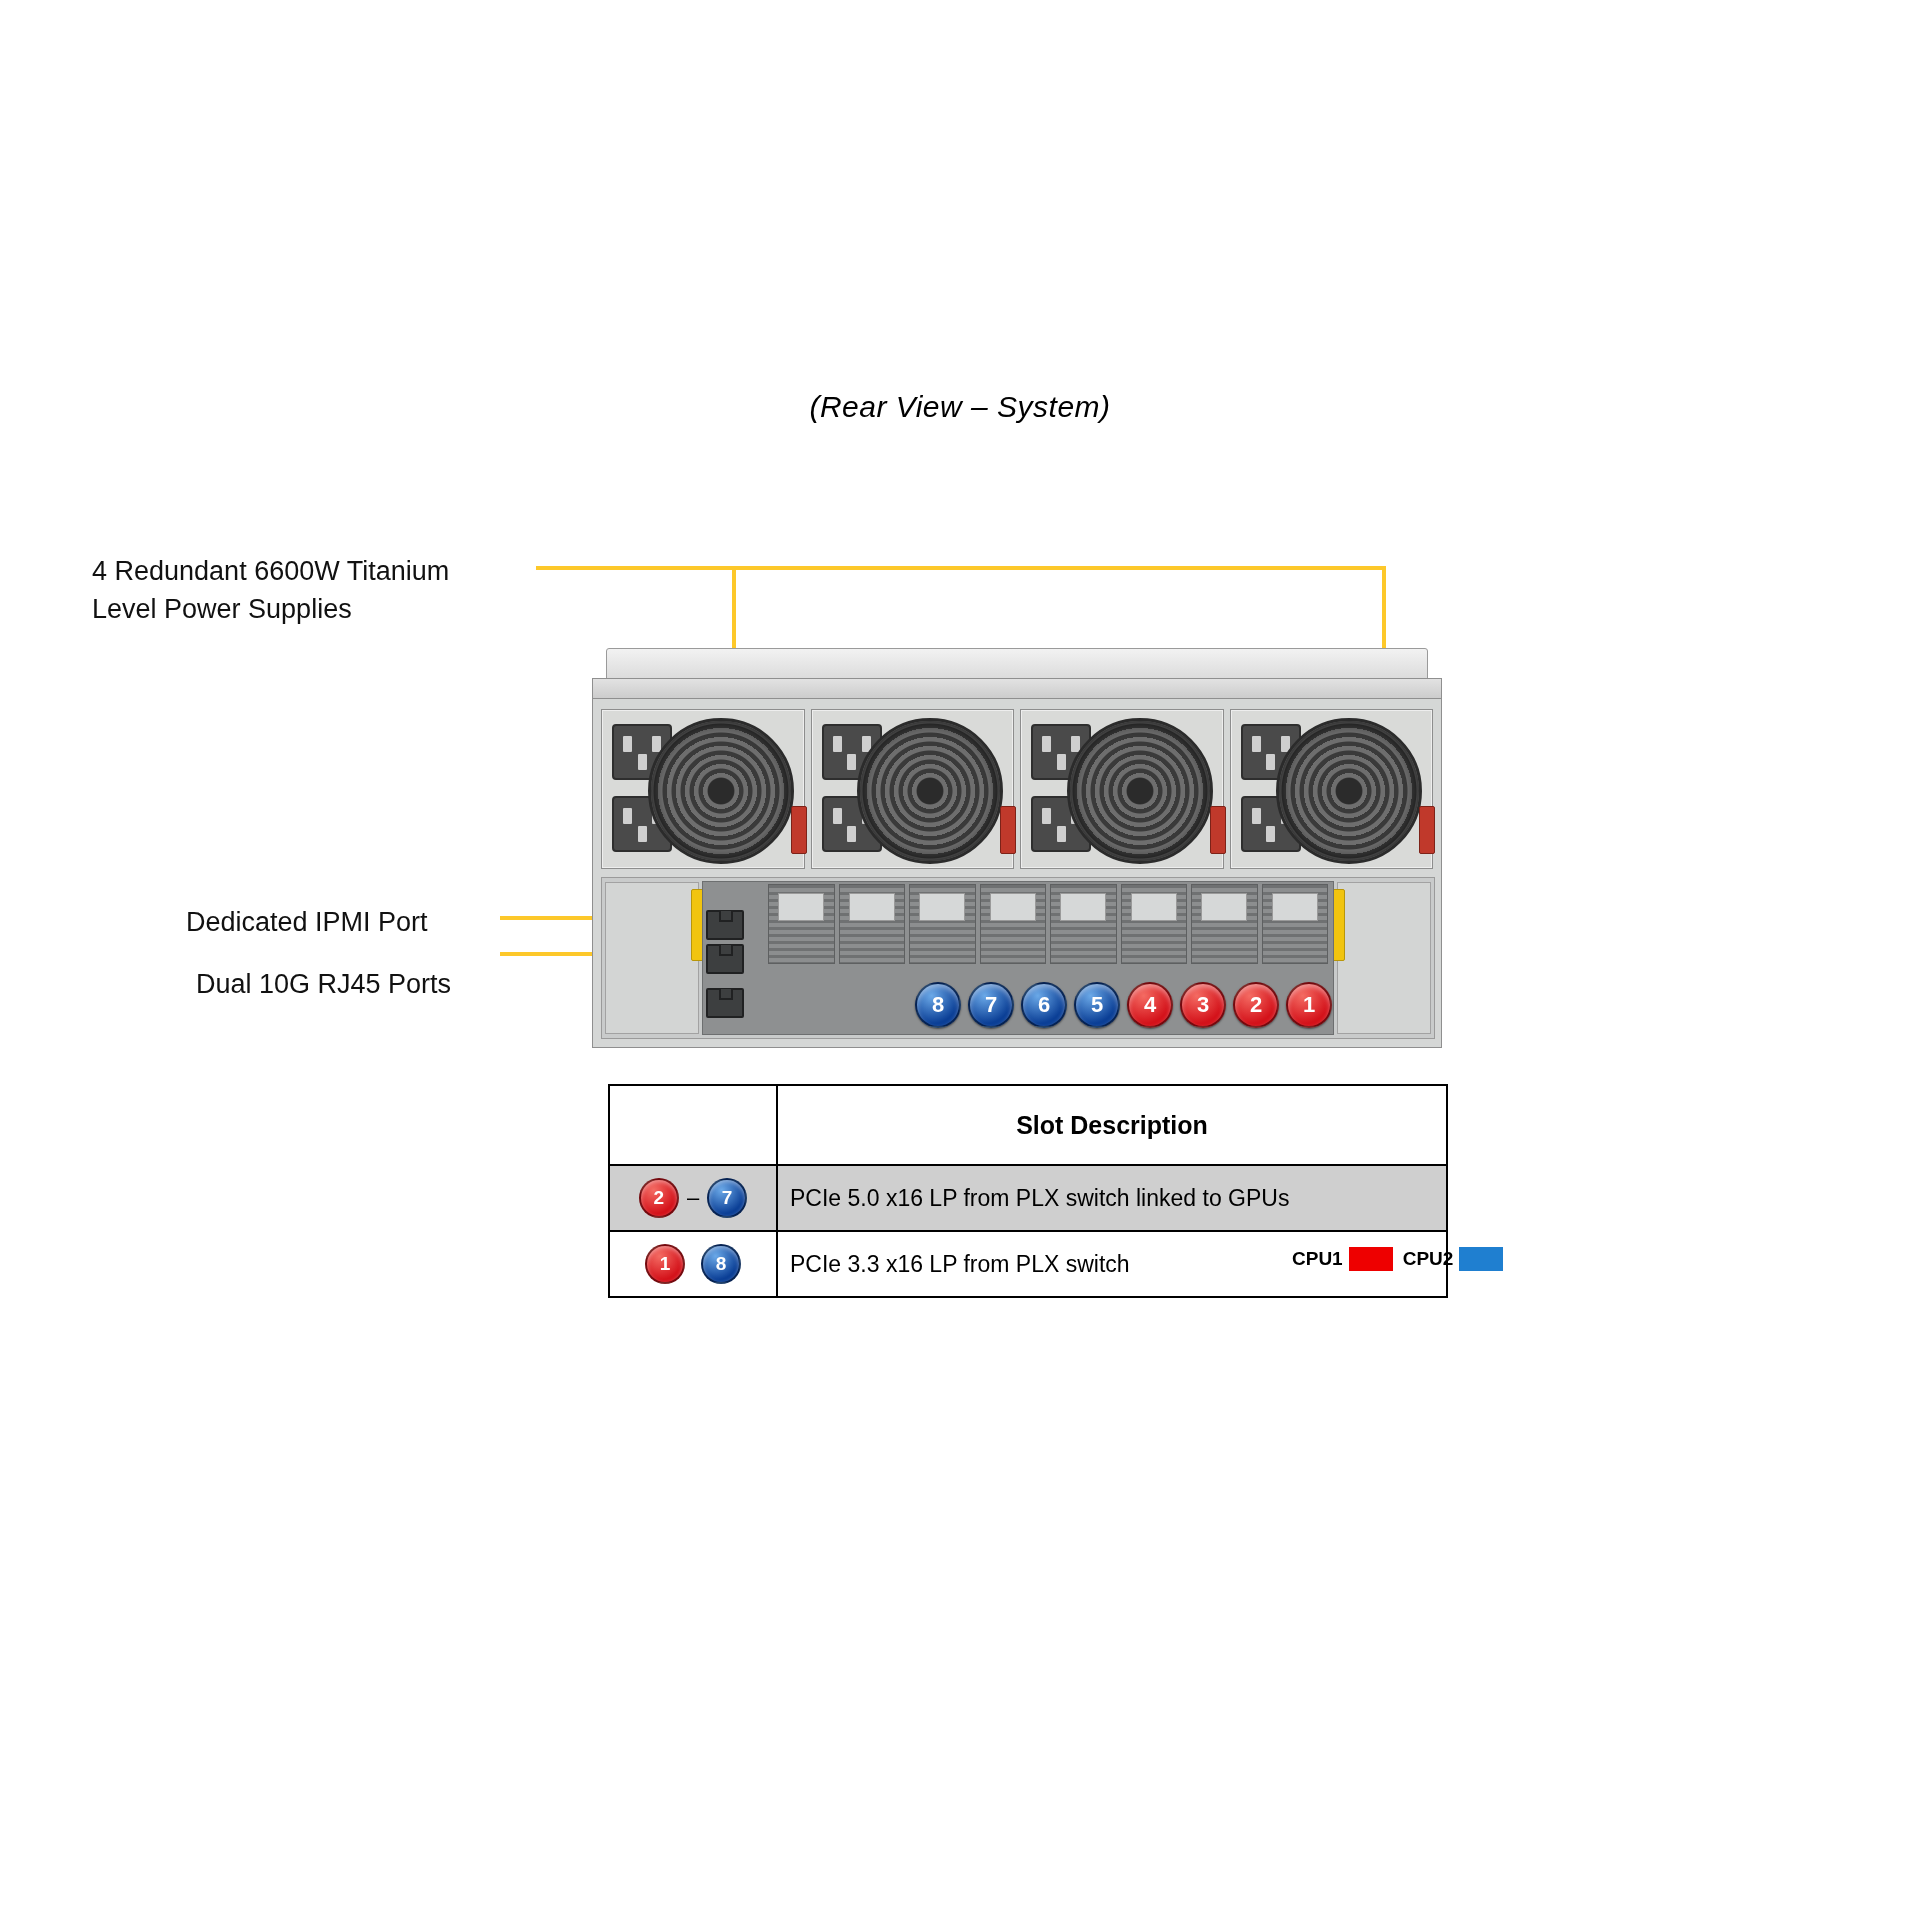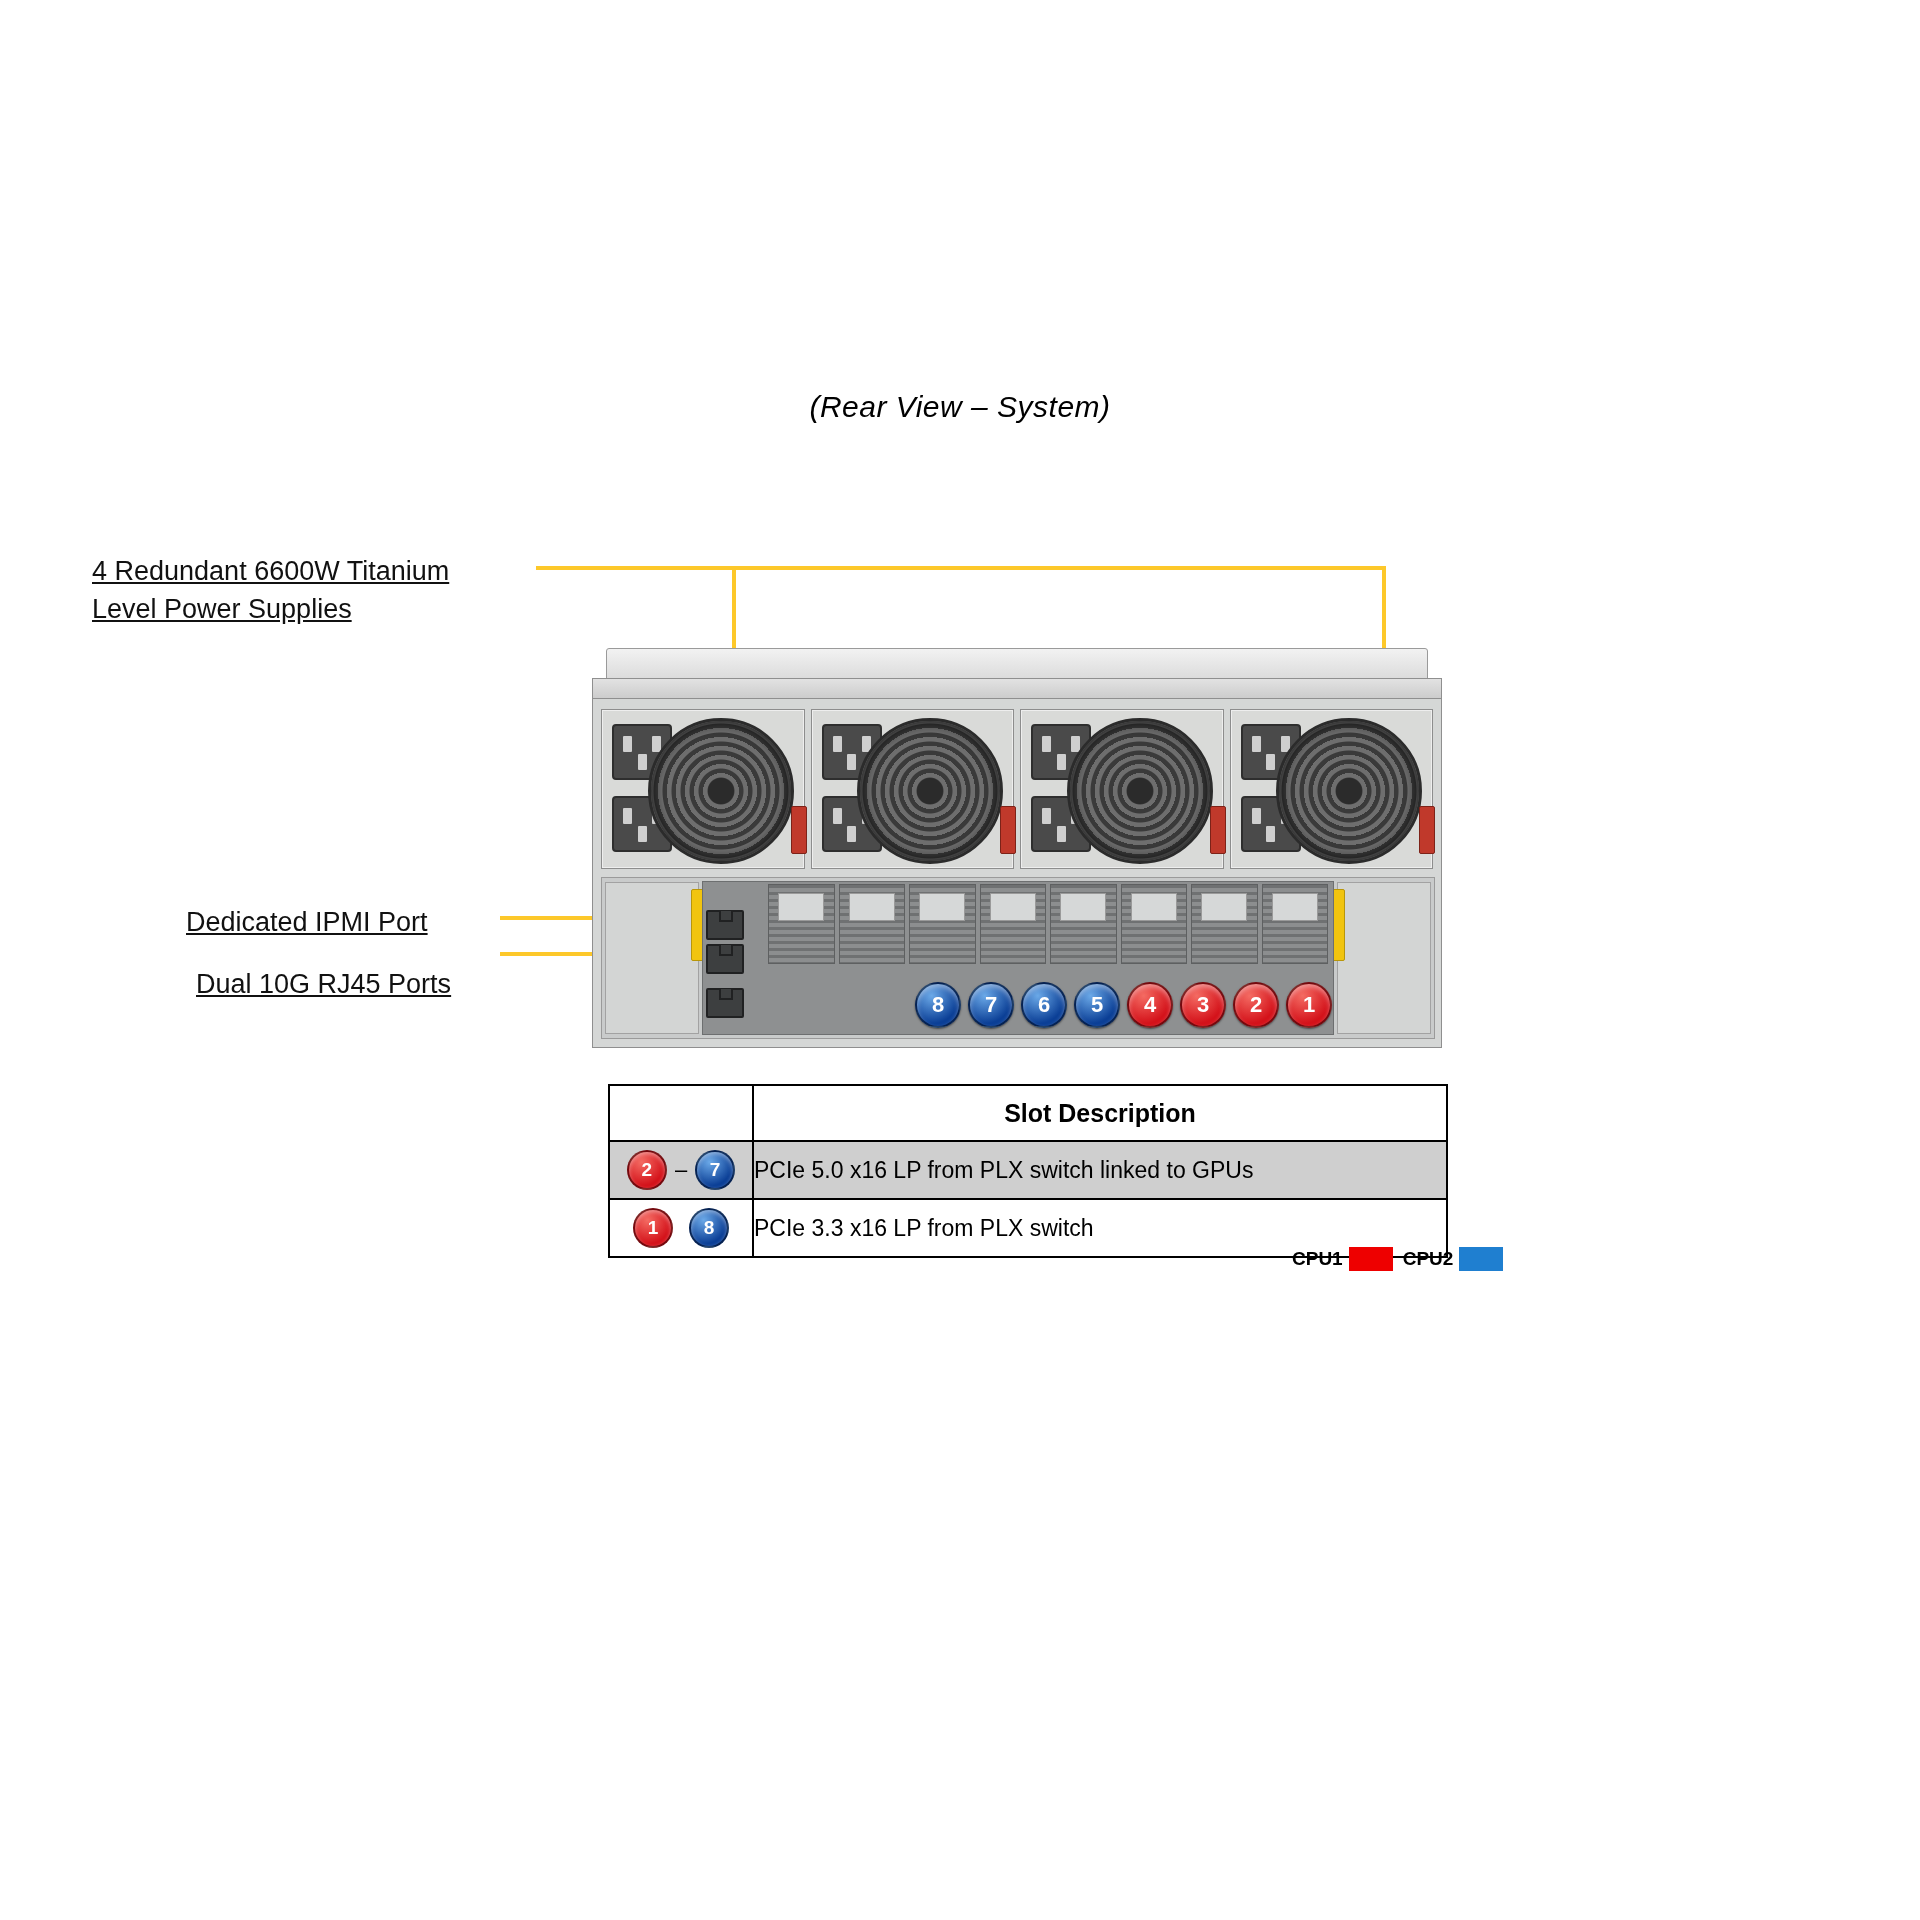--- a/index.html
+++ b/index.html
@@ -28,21 +28,20 @@
     letter-spacing: 0.5px;
   }
 
   
   .callout-label {
     position: absolute;
     font-size: 27px;
     line-height: 38px;
     white-space: pre-line;
     color: #111;
-    text-decoration: underline;
   }
   #label-psu {
     left: 92px;
     top: 552px;
     width: 480px;
   }
   #label-ipmi {
     left: 186px;
     top: 903px;
     width: 340px;
@@ -305,21 +304,21 @@
     position: absolute;
     left: 608px;
     top: 1084px;
     width: 840px;
     border: 2px solid #000;
     border-collapse: collapse;
     font-size: 23px;
   }
   #slot-table td, #slot-table th {
     border: 2px solid #000;
-    padding: 0;
+    padding: 12px;
   }
   .tbl-head {
     height: 54px;
     font-weight: bold;
     font-size: 25px;
     text-align: center;
   }
   .col-badges { width: 142px; }
   .tbl-row { height: 58px; }
   .row-shaded { background: #cfcfcf; }

